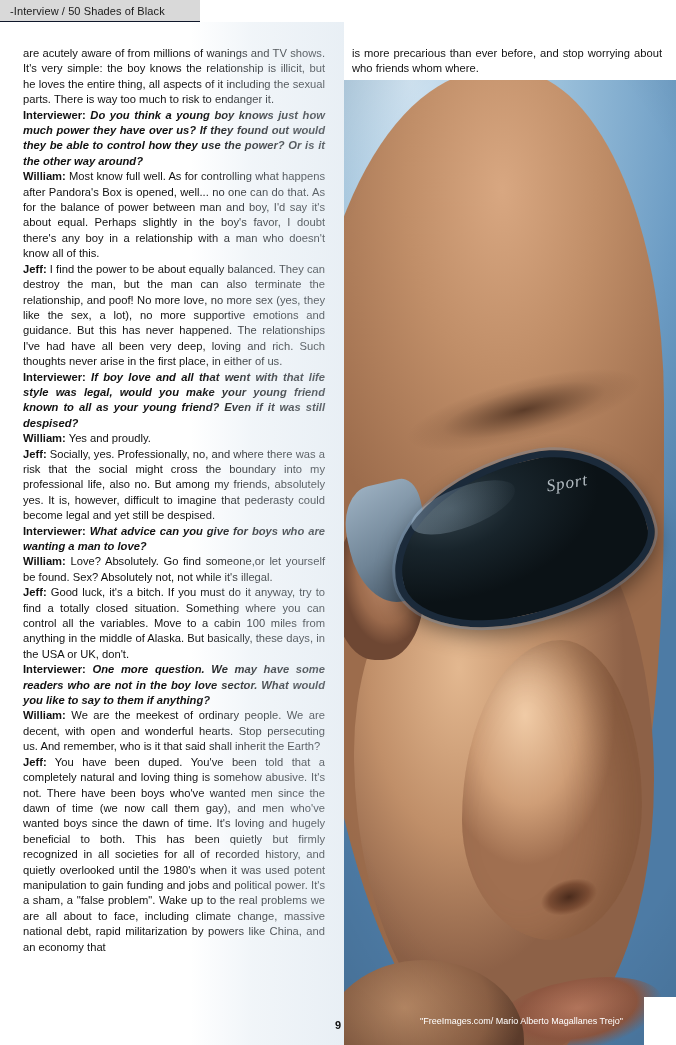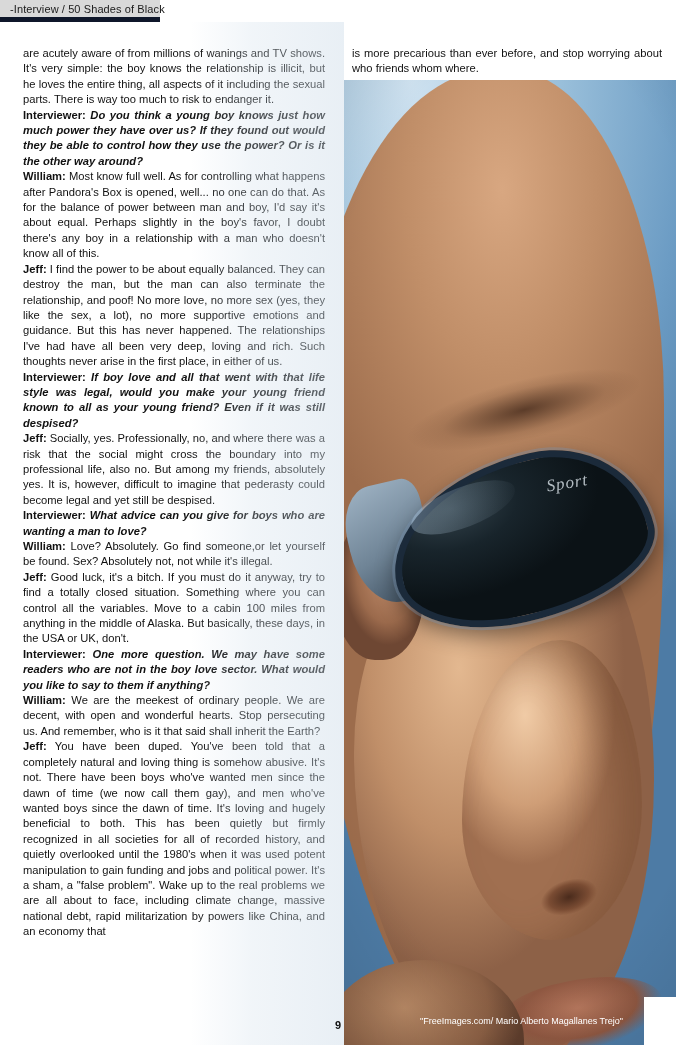--- a/index.html
+++ b/index.html
@@ -20,24 +20,24 @@
     height: 1045px;
     background: #ffffff;
     overflow: hidden;
   }
 
   
   .header-tab {
     position: absolute;
     left: 0;
     top: 0;
-    width: 160px;
+    width: 200px;
     height: 22px;
     background: #d9d9d9;
-    border-bottom: 5px solid #0f172a;
+    border-bottom: 1px solid #0f172a;
     display: flex;
     align-items: center;
     padding-left: 10px;
     box-sizing: border-box;
   }
   .header-tab span {
     font-size: 11px;
     color: #1a1a1a;
     letter-spacing: 0.1px;
     white-space: nowrap;
@@ -299,20 +299,21 @@
   <div class="col-right-top body-text">
     <p>is more precarious than ever before, and stop worrying about who friends whom where.</p>
   </div>
 
   <div class="col-left body-text" id="left-column">
       <p><span>are acutely aware of from millions of wanings and TV shows. It's very simple: the boy knows the relationship is illicit, but he loves the entire thing, all aspects of it including the sexual parts. There is way too much to risk to endanger it.</span></p>
       <p><span class="speaker">Interviewer:</span> <span class="q">Do you think a young boy knows just how much power they have over us?  If they found out would they be able to control how they use the power? Or is it the other way around?</span></p>
       <p><span class="speaker">William:</span> <span>Most know full well. As for controlling what happens after Pandora's Box is opened, well... no one can do that. As for the balance of power between man and boy, I'd say it's about equal. Perhaps slightly in the boy's favor, I doubt there's any boy in a relationship with a man who doesn't know all of this.</span></p>
       <p><span class="speaker">Jeff:</span> <span>I find the power to be about equally balanced. They can destroy the man, but the man can also terminate the relationship, and poof! No more love, no more sex (yes, they like the sex, a lot), no more supportive emotions and guidance. But this has never happened. The relationships I've had have all been very deep, loving and rich. Such thoughts never arise in the first place, in either of us.</span></p>
       <p><span class="speaker">Interviewer:</span> <span class="q">If boy love and all that went with that life style was legal, would you make your young friend known to all as your young friend? Even if it was still despised?</span></p>
+      <p><span class="speaker">William:</span> <span>Yes and proudly.</span></p>
       <p><span class="speaker">Jeff:</span> <span>Socially, yes. Professionally, no, and where there was a risk that the social might cross the boundary into my professional life, also no. But among my friends, absolutely yes. It is, however, difficult to imagine that pederasty could become legal and yet still be despised.</span></p>
       <p><span class="speaker">Interviewer:</span> <span class="q">What advice can you give for boys who are wanting a man to love?</span></p>
       <p><span class="speaker">William:</span> <span>Love? Absolutely. Go find someone,or let yourself be found. Sex? Absolutely not, not while it's illegal.</span></p>
       <p><span class="speaker">Jeff:</span> <span>Good luck, it's a bitch. If you must do it anyway, try to find a totally closed situation. Something where you can control all the variables. Move to a cabin 100 miles from anything in the middle of Alaska. But basically, these days, in the USA or UK, don't.</span></p>
       <p><span class="speaker">Interviewer:</span> <span class="q">One more question. We may have some readers who are not in the boy love sector. What would you like to say to them if anything?</span></p>
       <p><span class="speaker">William:</span> <span>We are the meekest of ordinary people. We are decent, with open and wonderful hearts. Stop persecuting us. And remember, who is it that said shall inherit the Earth?</span></p>
       <p><span class="speaker">Jeff:</span> <span>You have been duped. You've been told that a completely natural and loving thing is somehow abusive. It's not. There have been boys who've wanted men since the dawn of time (we now call them gay), and men who've wanted boys since the dawn of time. It's loving and hugely beneficial to both. This has been quietly but firmly recognized in all societies for all of recorded history, and quietly overlooked until the 1980's when it was used potent manipulation to gain funding and jobs and political power. It's a sham, a "false problem". Wake up to the real problems we are all about to face, including climate change, massive national debt, rapid militarization by powers like China, and an economy that</span></p>
     </div>
 
   <div class="scan-band"></div>

